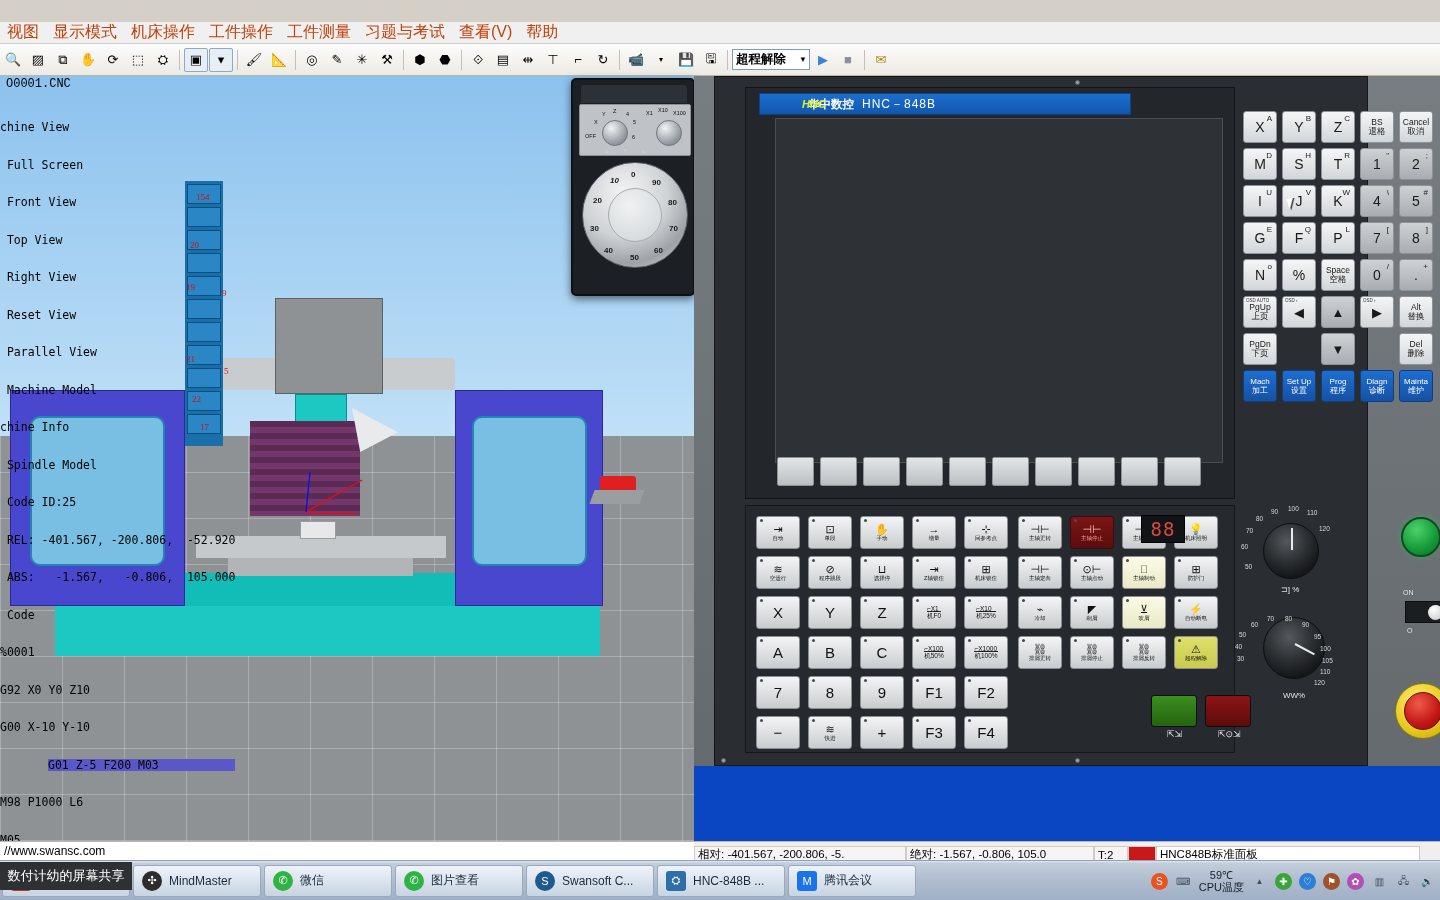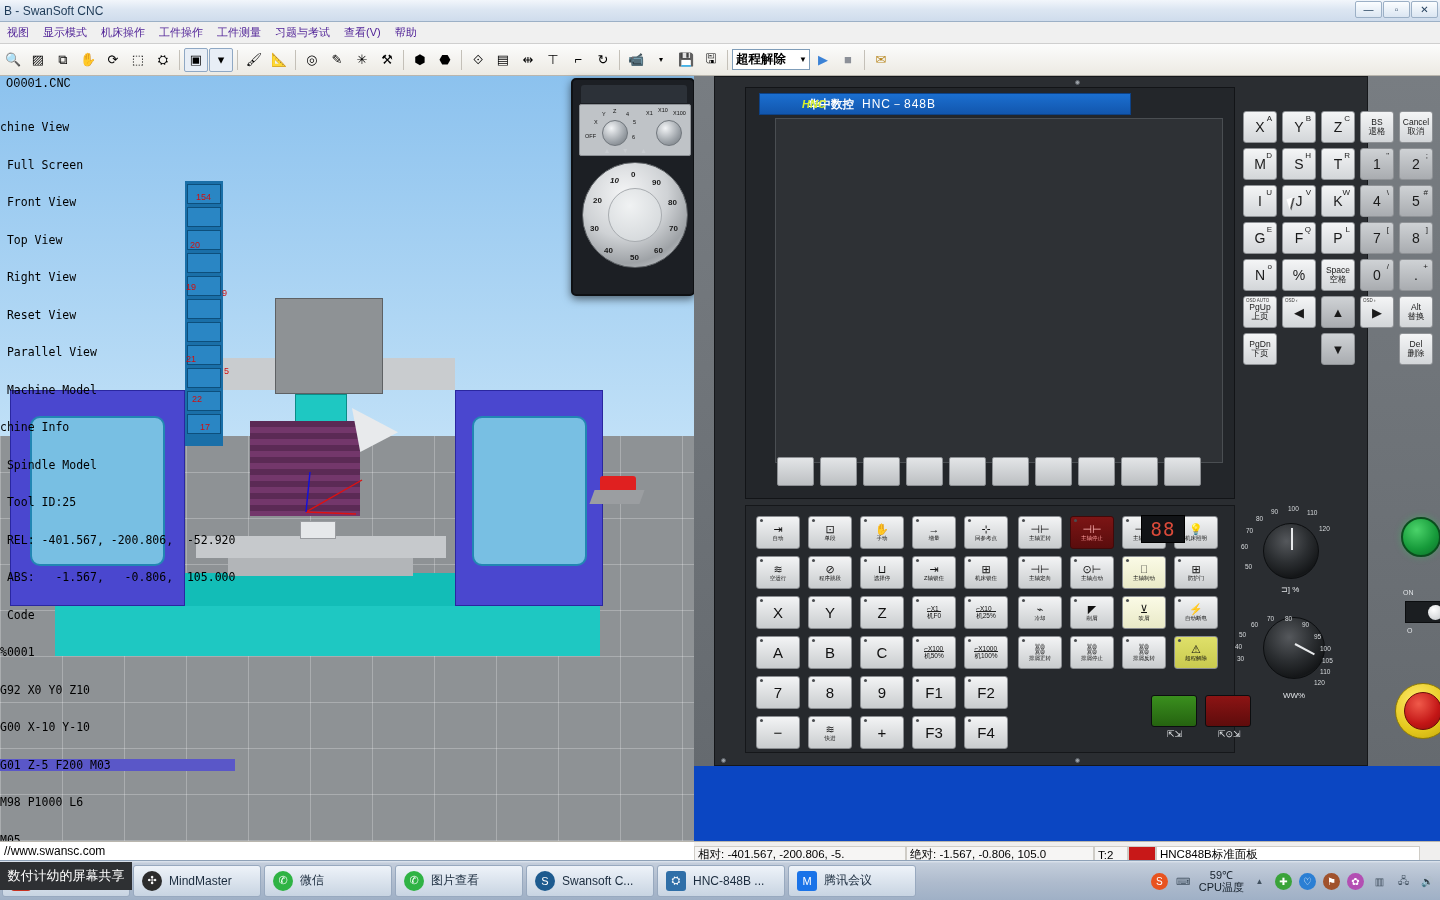--- a/index.html
+++ b/index.html
@@ -27,21 +27,21 @@
     font-size: 10px; color:#27425f; display:flex;align-items:center;justify-content:center;
   }
 
   
   .menubar {
     position: absolute; left:0; top: 22px; width: 1440px; height: 22px;
     background: #f0f0f0; border-bottom: 1px solid #cfcfcf;
     display: flex; align-items: center; padding-left: 0px;
   }
   .menu-item {
-    font-size: 11px; color: #4c1d95; padding: 12px 7px; white-space: nowrap;
+    font-size: 16px; color: #c2410c; padding: 12px 7px; white-space: nowrap;
   }
 
   
   .toolbar {
     position:absolute; left:0; top:44px; width:1440px; height:32px;
     background: linear-gradient(180deg,#fcfcfc,#eceae3);
     border-bottom: 1px solid #b9b6ae;
     display:flex; align-items:center; gap:1px; padding-left:1px;
   }
   .tb-ico {
@@ -64,21 +64,21 @@
     overflow:hidden;
   }
   .vp-filetab {
     position:absolute; left:0; top:0; height:18px; padding:1px 6px;
     font-size:12px; color:#000; font-family:"Liberation Mono", monospace;
   }
   .vp-text {
     position:absolute; left:0; top:20px; font-family:"DejaVu Sans Mono", monospace;
     font-size:11.5px; line-height:12.5px; color:#000; white-space:pre;
   }
-  .vp-text .hl { background:#5a57c8; color:#000; }
+  .vp-text .hl { background:#5a57c8; color:#000;margin-left:48px; }
   .sky { position:absolute; left:0; top:0; width:694px; height:360px;
          background: linear-gradient(180deg,#8cc2ee,#c0e0f7); }
   .floor {
     position:absolute; left:0; top:360px; width:694px; height:405px;
     background:#8e9295;
     background-image:
       repeating-linear-gradient(90deg, rgba(255,255,255,.25) 0 1px, transparent 1px 62px),
       repeating-linear-gradient(0deg, rgba(255,255,255,.25) 0 1px, transparent 1px 46px);
   }
   .mach-base {
@@ -98,21 +98,21 @@
            background:#8e9295; border:1px solid #5e6164;}
   .spindle-label { position:absolute; left:295px; top:318px; width:52px; height:30px;
            background:#1ec8c2; border:1px solid #0c8b87; font-size:5px; color:#003; text-align:center;}
   .table-wp { position:absolute; left:250px; top:345px; width:110px; height:95px;
            background:repeating-linear-gradient(180deg,#5b2a55 0 6px,#73376b 6px 12px); }
   .table-base { position:absolute; left:196px; top:460px; width:250px; height:22px; background:#c6c9cc; }
   .table-base2 { position:absolute; left:228px; top:482px; width:185px; height:18px; background:#b2b5b8; }
   .turret { position:absolute; left:185px; top:105px; width:38px; height:265px;
             background:#1a6fa8; }
   .turret .seg { height:20px; margin:3px 2px; background:#2a86c4; border:1px solid #0d4f7c;}
-  .tnum { position:absolute; font-size:9px; color:#d01010; font-family:Liberation Sans, sans-serif;}
+  .tnum { position:absolute; font-size:9px; color:#d01010; font-family:Liberation Serif, serif;}
   .arm { position:absolute; left:352px; top:332px; width:46px; height:44px;
          background:#e8eaec; clip-path: polygon(0 0, 100% 55%, 18% 100%); }
   .vise { position:absolute; left:300px; top:445px; width:36px; height:18px; background:#e6e8ea; border:1px solid #9a9ca0;}
   .redpart { position:absolute; left:600px; top:400px; width:36px; height:16px; background:#e02020; border-radius:3px;}
   .greypart { position:absolute; left:592px; top:414px; width:50px; height:14px; background:#9b9ea1; transform:skewX(-20deg);}
   .axis-cross { position:absolute; left:300px; top:392px; width:70px; height:50px; }
   .url-bar {
     position:absolute; left:0; top:841px; width:694px; height:19px;
     background:#fff; border-top:1px solid #b9b6ae; font-size:12px;
     color:#000; padding:2px 4px; font-family:"Liberation Sans",sans-serif;
@@ -305,28 +305,20 @@
   }
   .cursor-arrow { position:absolute; left:1288px; top:198px; width:0; height:0;
     border-left:7px solid #fff; border-bottom:11px solid transparent; transform:rotate(-18deg);
     filter: drop-shadow(1px 1px 0 #222); }
 </style>
 </head>
 <body>
 
 <div id="app">
 
-  <div class="titlebar">
-    <span class="tb-title">B - SwanSoft CNC</span>
-    <div class="tb-buttons">
-      <div class="tb-btn">—</div>
-      <div class="tb-btn">▫</div>
-      <div class="tb-btn">✕</div>
-    </div>
-  </div>
 
   <div class="menubar">
     <span class="menu-item">视图</span>
     <span class="menu-item">显示模式</span>
     <span class="menu-item">机床操作</span>
     <span class="menu-item">工件操作</span>
     <span class="menu-item">工件测量</span>
     <span class="menu-item">习题与考试</span>
     <span class="menu-item">查看(V)</span>
     <span class="menu-item">帮助</span>
@@ -432,21 +424,21 @@
       <div>chine View</div>
       <div> Full Screen</div>
       <div> Front View</div>
       <div> Top View</div>
       <div> Right View</div>
       <div> Reset View</div>
       <div> Parallel View</div>
       <div> Machine Model</div>
       <div>chine Info</div>
       <div> Spindle Model</div>
-      <div> Tool ID:25</div>
+      <div> Code ID:25</div>
       <div> REL: -401.567, -200.806,  -52.920</div>
       <div> ABS:   -1.567,   -0.806,  105.000</div>
       <div> Code</div>
       <div>%0001</div>
       <div>G92 X0 Y0 Z10</div>
       <div>G00 X-10 Y-10</div>
       <div class="hl">G01 Z-5 F200 M03</div>
       <div>M98 P1000 L6</div>
       <div>M05</div>
       
@@ -649,20 +641,42 @@
               <span class="two">PgDn<br>下页</span>
             </div>
           <div class="key" style="visibility:hidden"></div>
           <div class="key dark arrowkey">▼</div>
           <div class="key" style="visibility:hidden"></div>
           <div class="key">
               <span class="two">Del<br>删除</span>
             </div>
         </div>
 
+        <div class="kp-row">
+          <div class="key blue">
+              <span>Mach</span>
+              <span>加工</span>
+            </div>
+          <div class="key blue">
+              <span>Set Up</span>
+              <span>设置</span>
+            </div>
+          <div class="key blue">
+              <span>Prog</span>
+              <span>程序</span>
+            </div>
+          <div class="key blue">
+              <span>Diagn</span>
+              <span>诊断</span>
+            </div>
+          <div class="key blue">
+              <span>Mainta</span>
+              <span>维护</span>
+            </div>
+        </div>
       </div>
 
       <div class="oppanel">
         <div class="opgrid" id="opgrid-left">
             <div class="opbtn">
               <span class="led"></span>
               <span class="gly">⇥</span>
               <span class="cn">自动</span>
             </div>
             <div class="opbtn">

